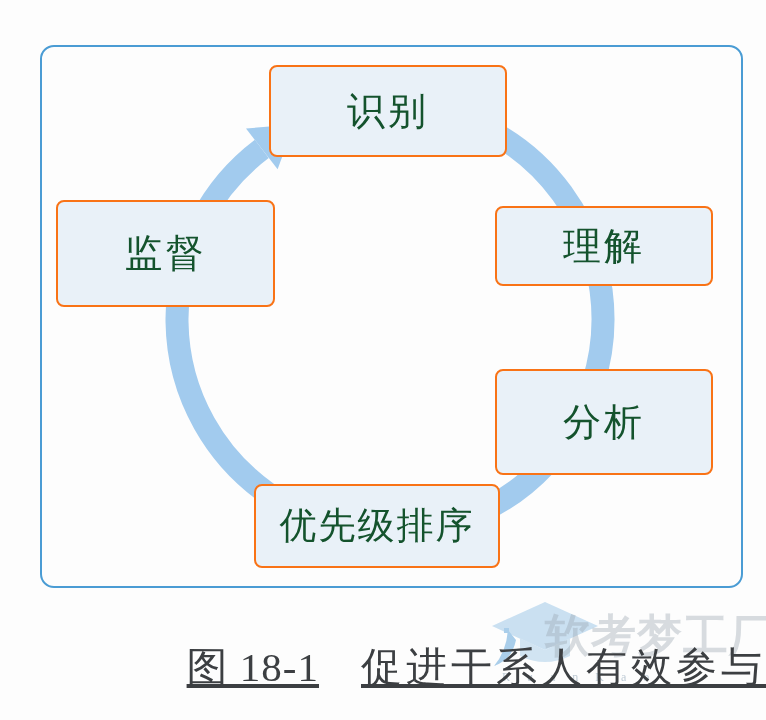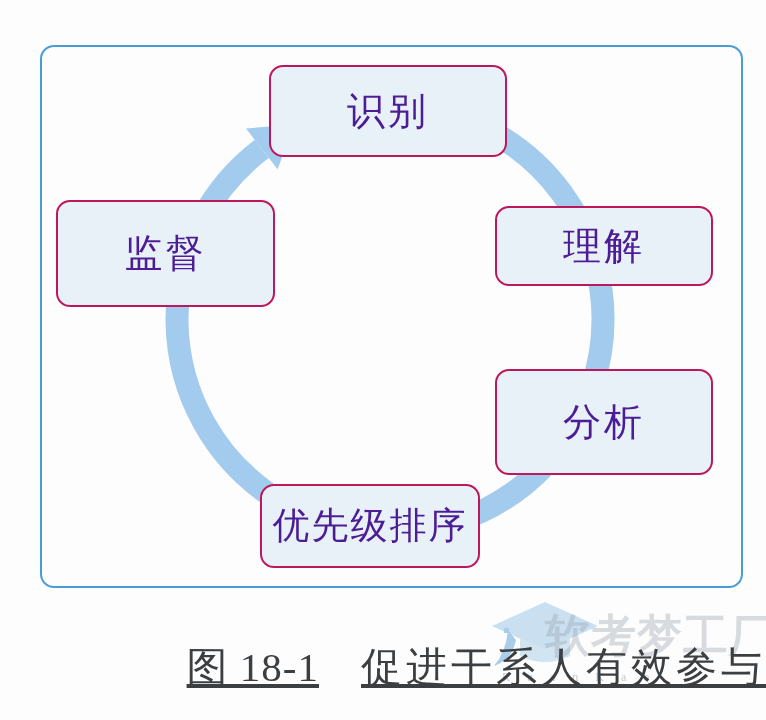--- a/index.html
+++ b/index.html
@@ -19,34 +19,34 @@
     background: #fdfdfd;
   }
   .ring-svg {
     position: absolute;
     left: 0; top: 0;
     width: 699px; height: 539px;
   }
   .node {
     position: absolute;
     background: #e9f1f8;
-    border: 2px solid #be185d;
-    border-radius: 14px;
+    border: 2px solid #f97316;
+    border-radius: 8px;
     display: flex;
     align-items: center;
     justify-content: center;
     font-size: 38px;
     letter-spacing: 3px;
-    color: #4c1d95;
+    color: #14532d;
     z-index: 2;
   }
   .node-identify   { left: 227px; top: 18px;  width: 238px; height: 92px; }
   .node-understand { left: 453px; top: 159px; width: 218px; height: 80px; }
   .node-analyze    { left: 453px; top: 322px; width: 218px; height: 106px; text-align: right; }
-  .node-prioritize { left: 218px; top: 437px; width: 220px; height: 84px; font-size: 37px; letter-spacing: 2px; }
+  .node-prioritize { left: 212px; top: 437px; width: 246px; height: 84px; font-size: 37px; letter-spacing: 2px; }
   .node-engage     { left: 12px;  top: 313px; width: 222px; height: 80px; }
   .node-monitor    { left: 14px;  top: 153px; width: 219px; height: 107px; }
   .caption {
     position: absolute;
     left: 0; top: 640px;
     width: 766px;
     text-align: right;
     font-size: 41px;
     color: #3c3f42;
     z-index: 4;

